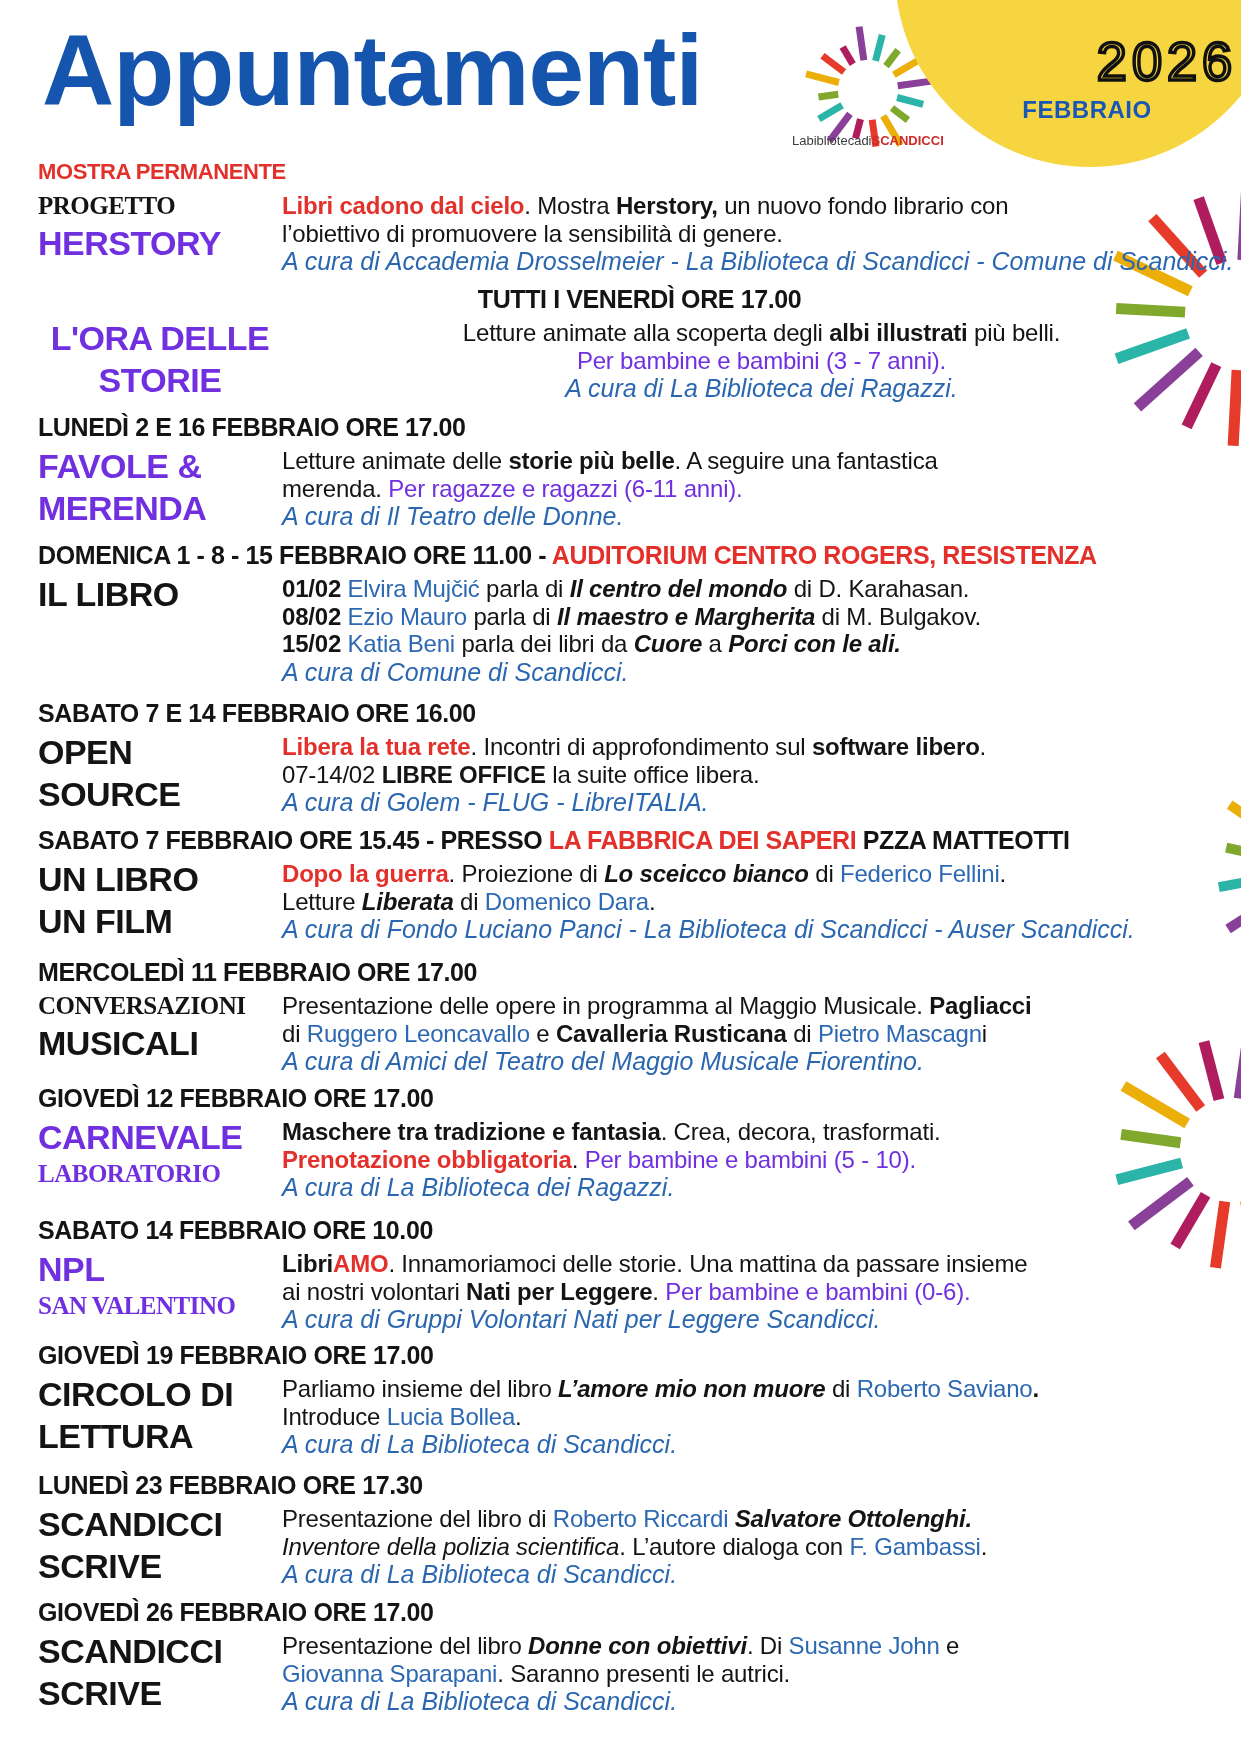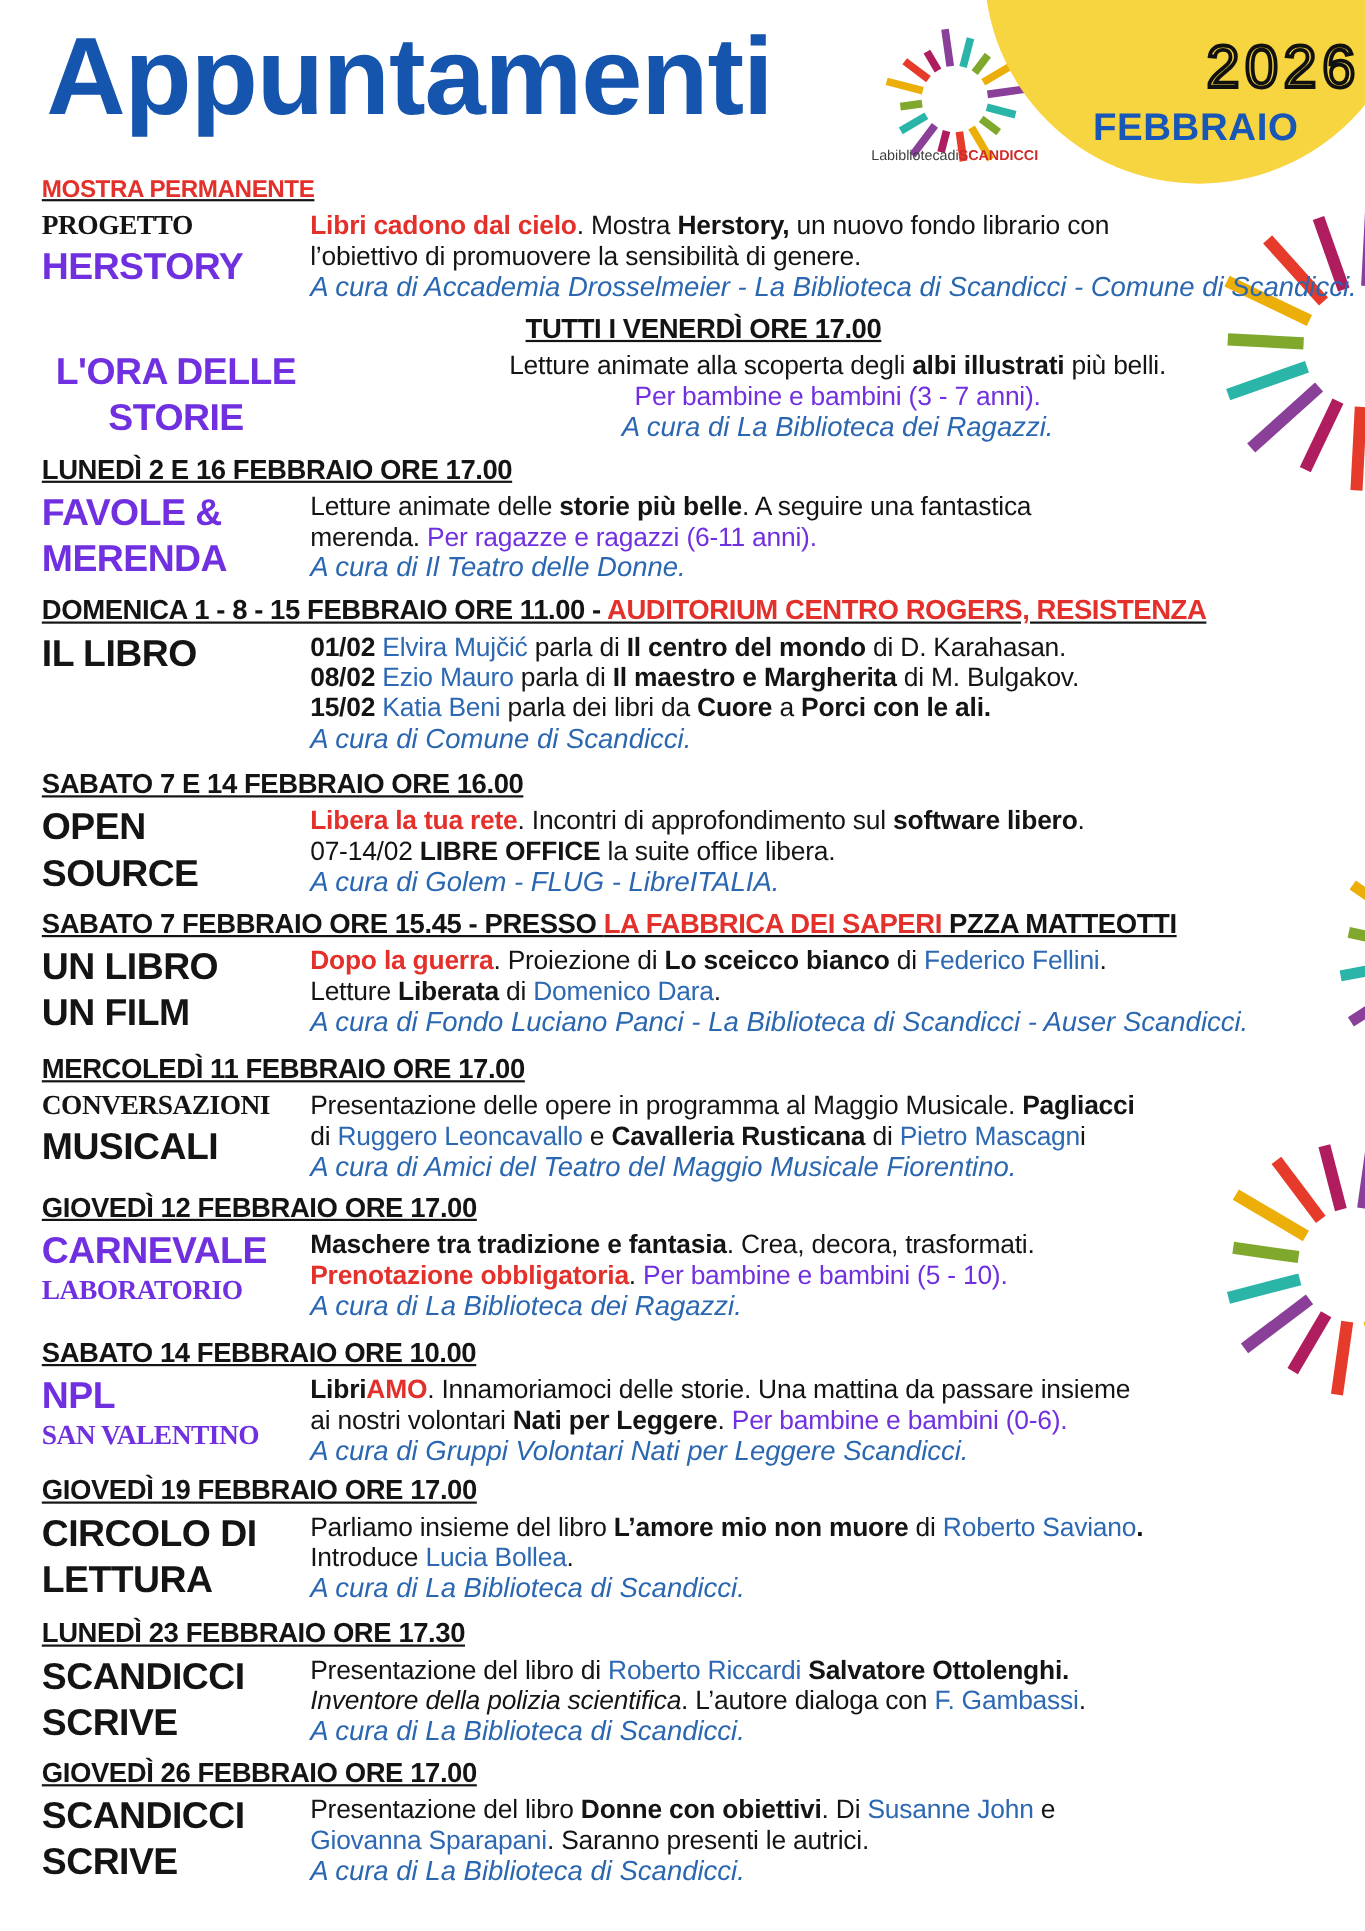--- a/index.html
+++ b/index.html
@@ -14,39 +14,39 @@
   #title{position:absolute;left:42px;top:20px;z-index:2;font-size:100px;font-weight:bold;
          letter-spacing:-1px;line-height:100px;color:var(--title-blue);white-space:nowrap;}
   #logo-caption{position:absolute;left:792px;top:133px;z-index:2;font-size:13px;
                 letter-spacing:0px;color:#3C3C3C;white-space:nowrap;}
   #logo-caption .brand{color:#CE2B28;font-weight:bold;}
   #badge-circle{position:absolute;left:895px;top:-223px;width:390px;height:390px;
                 border-radius:50%;background:var(--yellow);z-index:1;}
   #badge{position:absolute;left:937px;top:28px;width:300px;z-index:2;text-align:center;}
   #badge-year{font-size:54px;font-weight:normal;line-height:66px;letter-spacing:5px;
               color:var(--yellow);text-align:right;-webkit-text-stroke:3.5px #111;}
-  #badge-month{font-size:35px;font-weight:bold;letter-spacing:.5px;margin-top:2px;
+  #badge-month{font-size:24px;font-weight:bold;letter-spacing:.5px;margin-top:2px;
                color:var(--badge-blue);}
   #sections{position:absolute;inset:0;z-index:2;}
   .section{position:absolute;left:38px;right:0;}
   .sec-header{font-size:25px;font-weight:bold;letter-spacing:-.4px;line-height:30px;
-              white-space:nowrap;color:var(--ink);text-decoration:underline;}
+              white-space:nowrap;color:var(--ink);}
   .sec-header.small{font-size:22px;}
   .sec-header .hr{color:var(--red);}
   .sec-row{display:flex;margin-top:2px;}
   .sec-left{width:244px;flex:none;padding-top:1px;}
   .title-line{font-weight:bold;white-space:nowrap;letter-spacing:-.5px;}
   .t-lg{font-size:34px;line-height:42px;}
   .t-sm{font-size:25px;line-height:32px;font-family:Liberation Serif, serif;}
   .t-purple{color:var(--purple);}
   .t-black{color:var(--ink);}
   .sec-right{flex:1;padding-top:3px;min-width:0;}
   .body-line{font-size:24px;line-height:27.5px;letter-spacing:-.2px;white-space:nowrap;}
   .body-line .b{font-weight:bold;}
-  .body-line .bi{font-weight:bold;}
+  .body-line .bi{font-weight:bold;font-style:italic;}
   .body-line .i{font-style:italic;}
   .body-line .r{font-weight:bold;color:var(--red);}
   .body-line .p{color:var(--purple);}
   .body-line .bl{color:var(--nblue);}
   .curator{font-size:25px;font-style:italic;color:var(--cblue);line-height:26px;
            margin-top:1px;white-space:nowrap;}
 </style>
 </head>
 <body>
 

